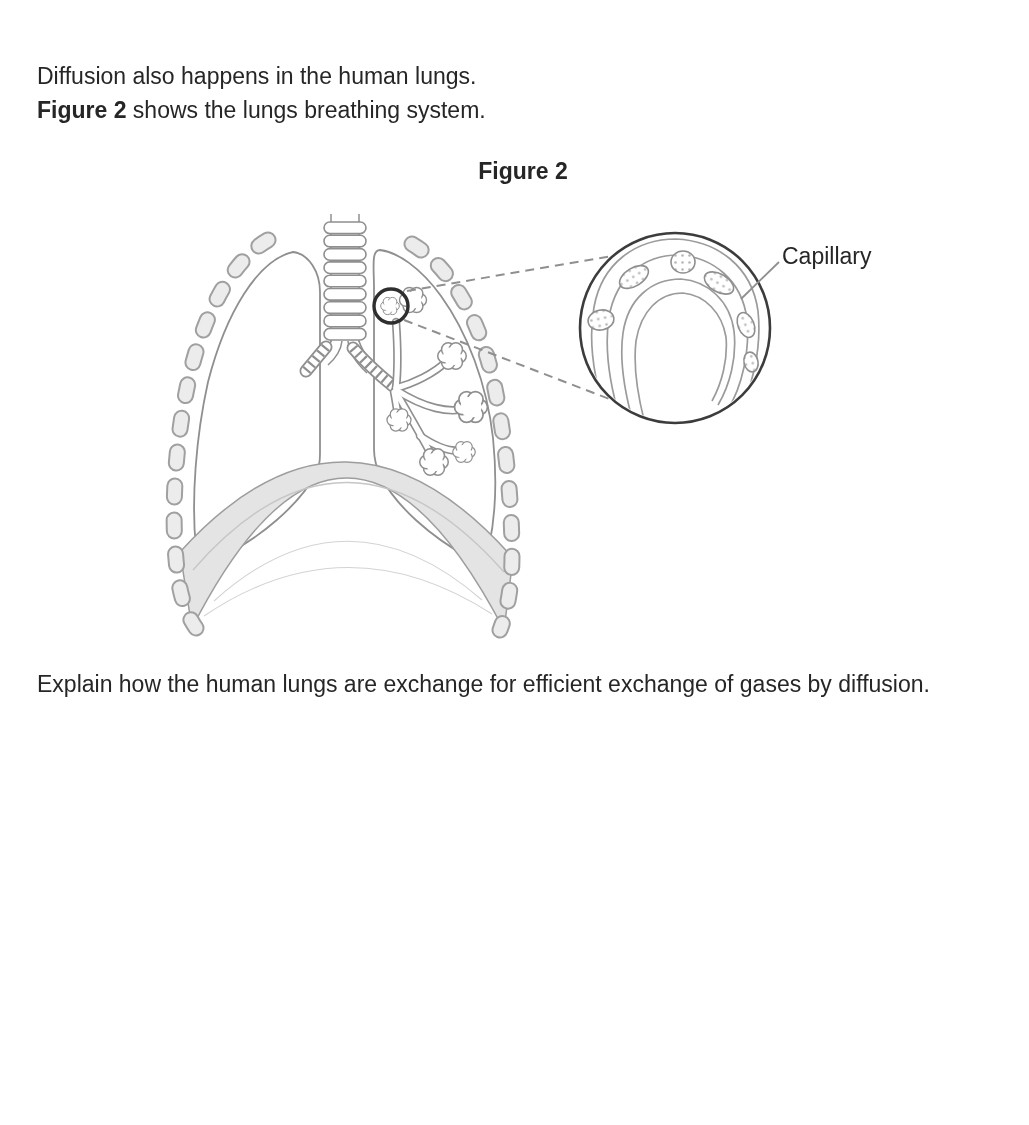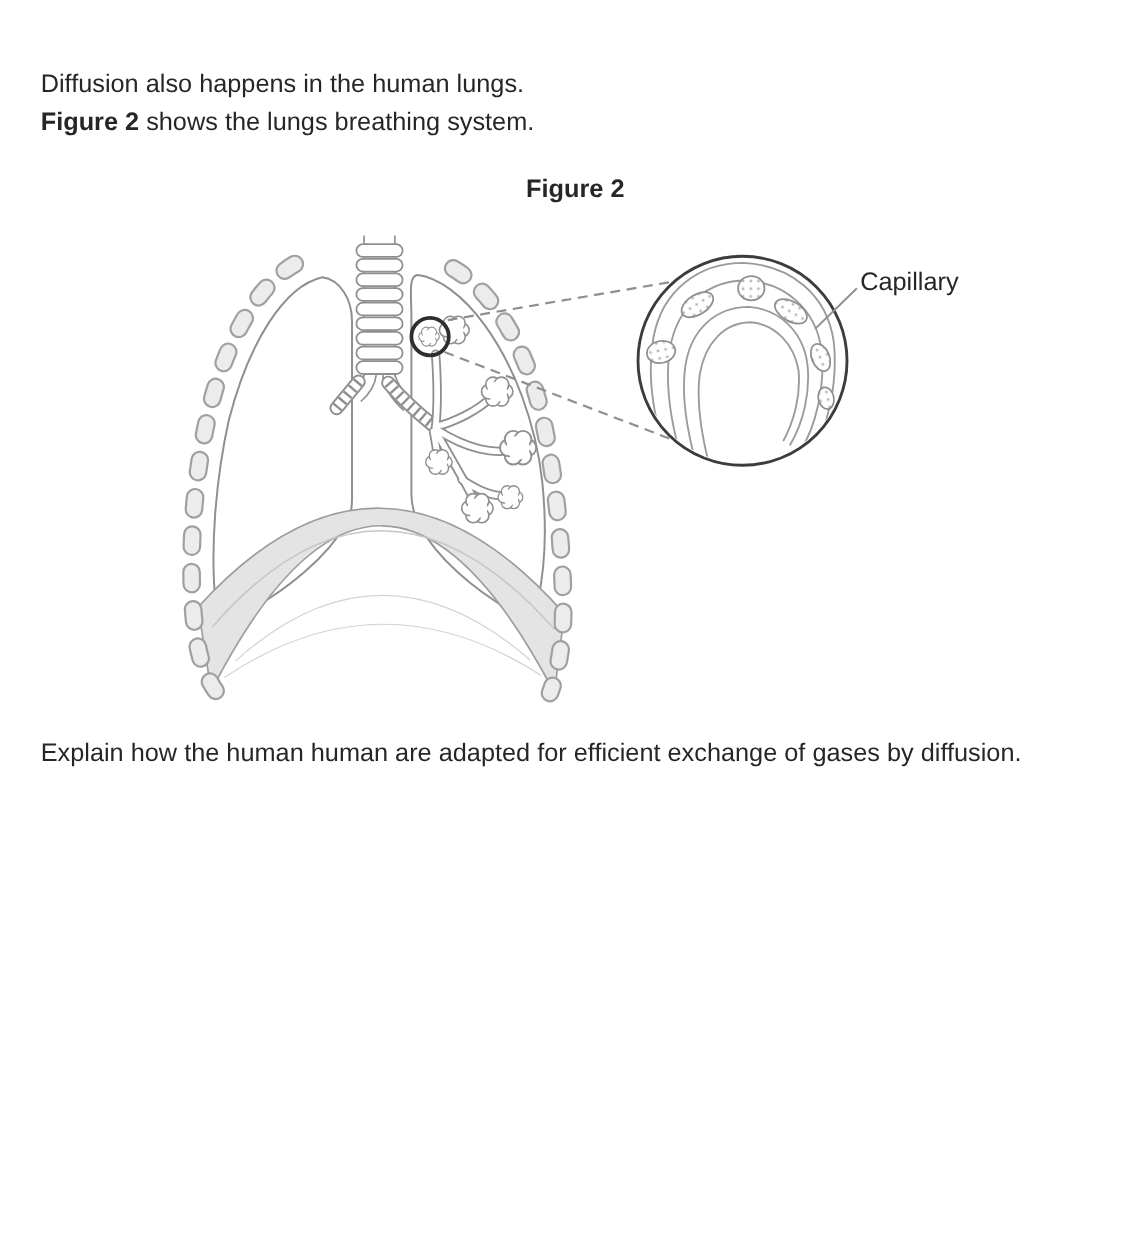--- a/index.html
+++ b/index.html
@@ -194,15 +194,15 @@
         <ellipse class="cap" cx="601" cy="320" rx="13" ry="10" transform="rotate(-12 601 320)"></ellipse>
         <ellipse class="cap" cx="746" cy="325" rx="13" ry="8" transform="rotate(68 746 325)"></ellipse>
         <ellipse class="cap" cx="751" cy="362" rx="10" ry="7" transform="rotate(78 751 362)"></ellipse>
       </g>
     </g>
 
     <line class="leader" x1="779" y1="262" x2="741" y2="299"></line>
     <text class="svg-label" x="782" y="264">Capillary</text>
   </svg>
 
-  <div id="p-question" class="para">Explain how the human human are adapted for efficient exchange of gases by diffusion.</div>
+  <div id="p-question" class="para">Explain how the human lungs are exchange for efficient exchange of gases by diffusion.</div>
 
 </div>
 
 </body></html>

